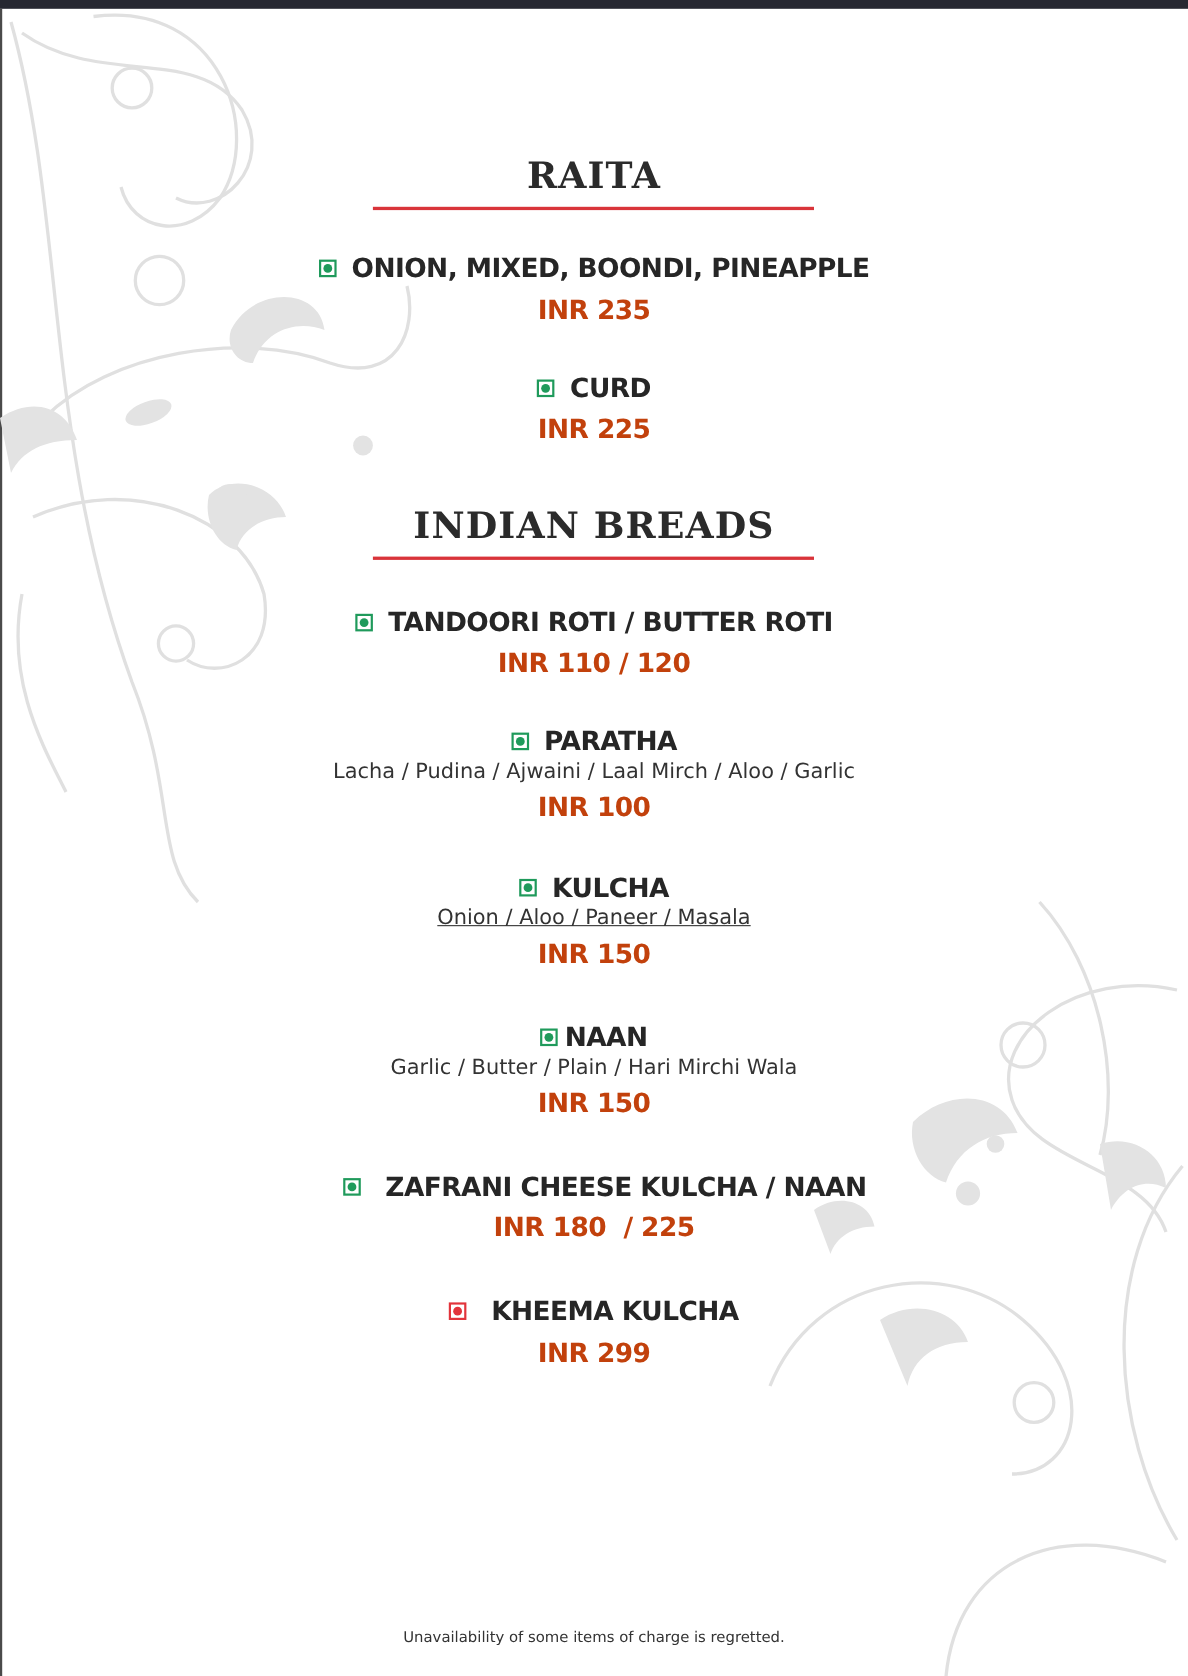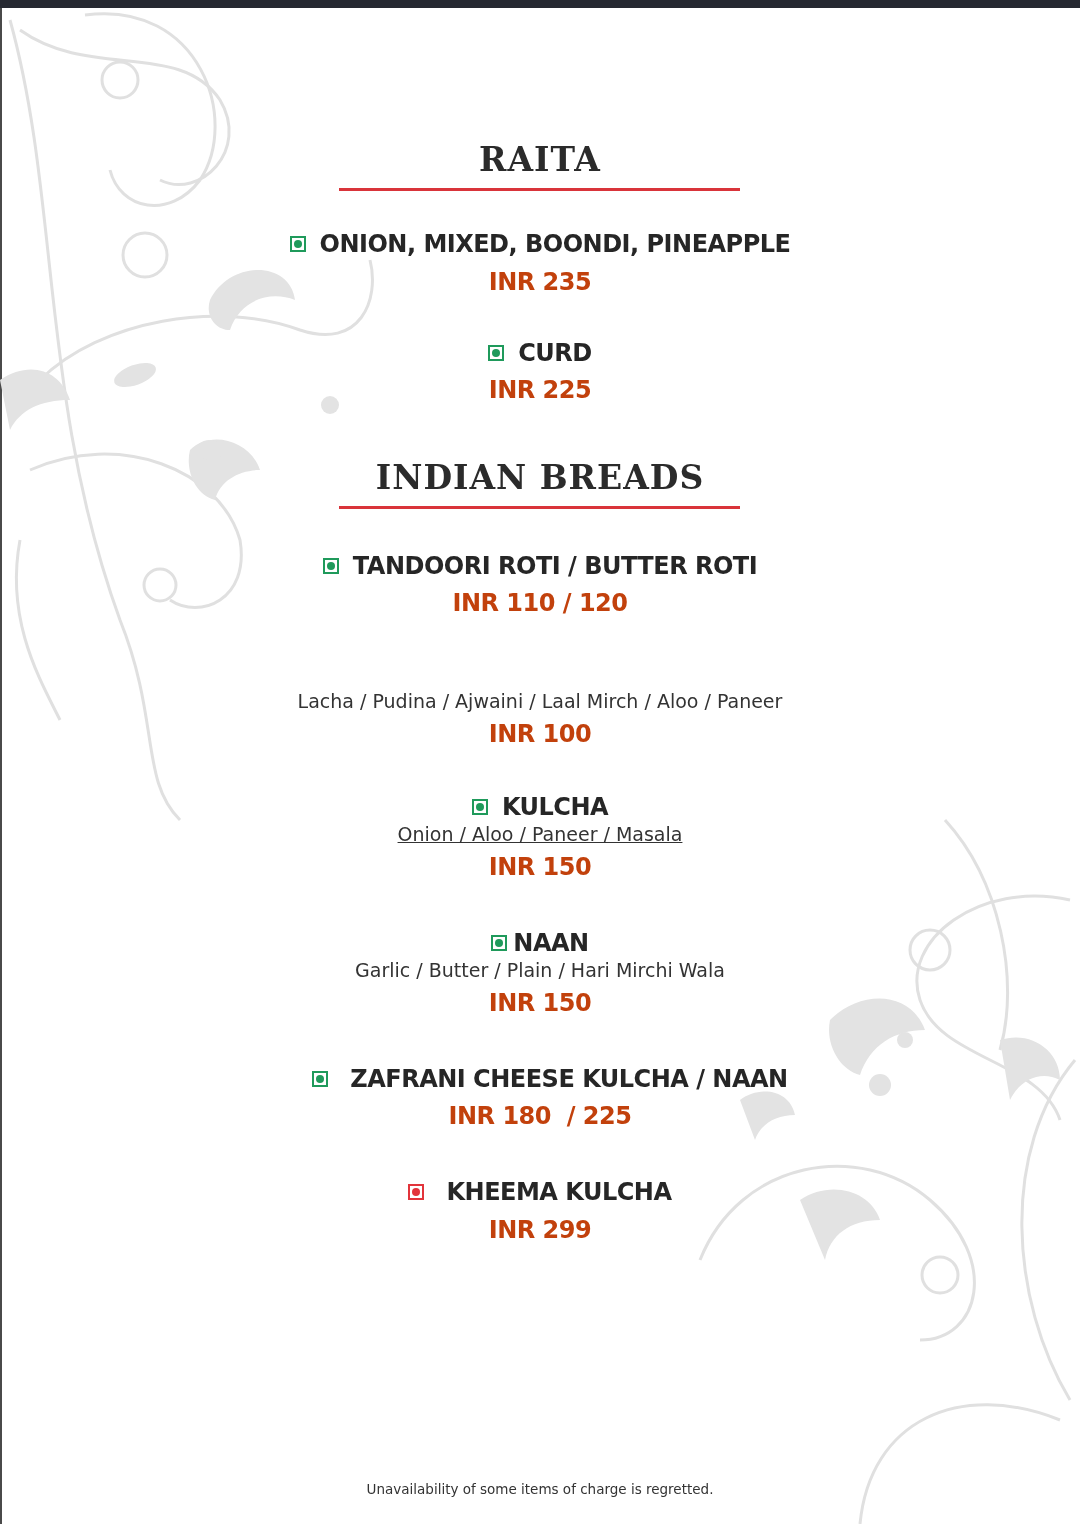--- a/index.html
+++ b/index.html
@@ -107,21 +107,25 @@
 
   <div class="section-title" style="top:426px;">INDIAN BREADS</div>
   <div class="rule" style="top:474px;"></div>
 
   <div class="item-name" style="top:520px;">
     <span class="veg"></span>
     <span>TANDOORI ROTI / BUTTER ROTI</span>
   </div>
   <div class="item-price" style="top:557px;">INR 110 / 120</div>
 
-  <div class="item-desc" style="top:658px;">Lacha / Pudina / Ajwaini / Laal Mirch / Aloo / Paneer</div>
+  <div class="item-name" style="top:628px;">
+    <span class="veg"></span>
+    <span>PARATHA</span>
+  </div>
+  <div class="item-desc" style="top:658px;">Lacha / Pudina / Ajwaini / Laal Mirch / Aloo / Garlic</div>
   <div class="item-price" style="top:688px;">INR 100</div>
 
   <div class="item-name" style="top:761px;">
     <span class="veg"></span>
     <span>KULCHA</span>
   </div>
   <div class="item-desc" style="top:791px;text-decoration:underline;">Onion / Aloo / Paneer / Masala</div>
   <div class="item-price" style="top:821px;">INR 150</div>
 
   <div class="item-name" style="top:897px;">

